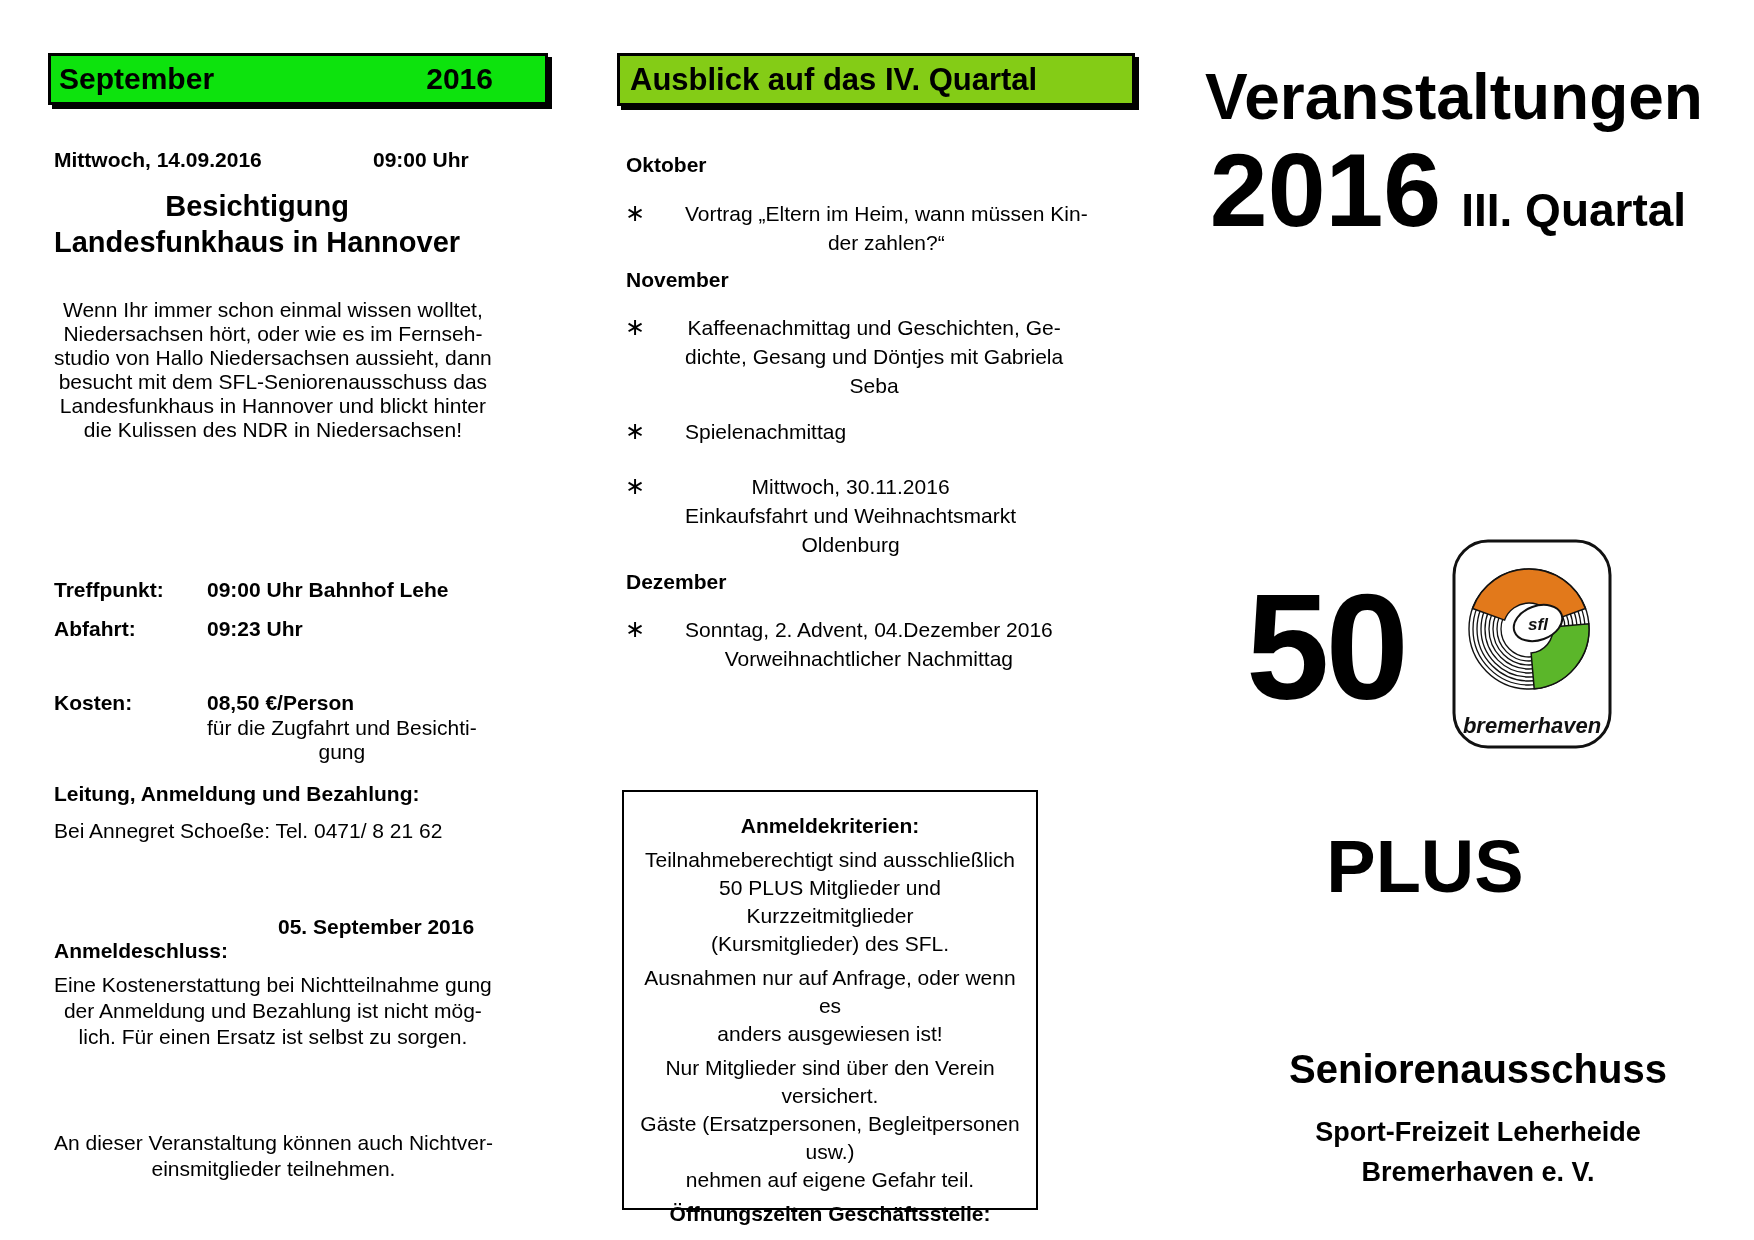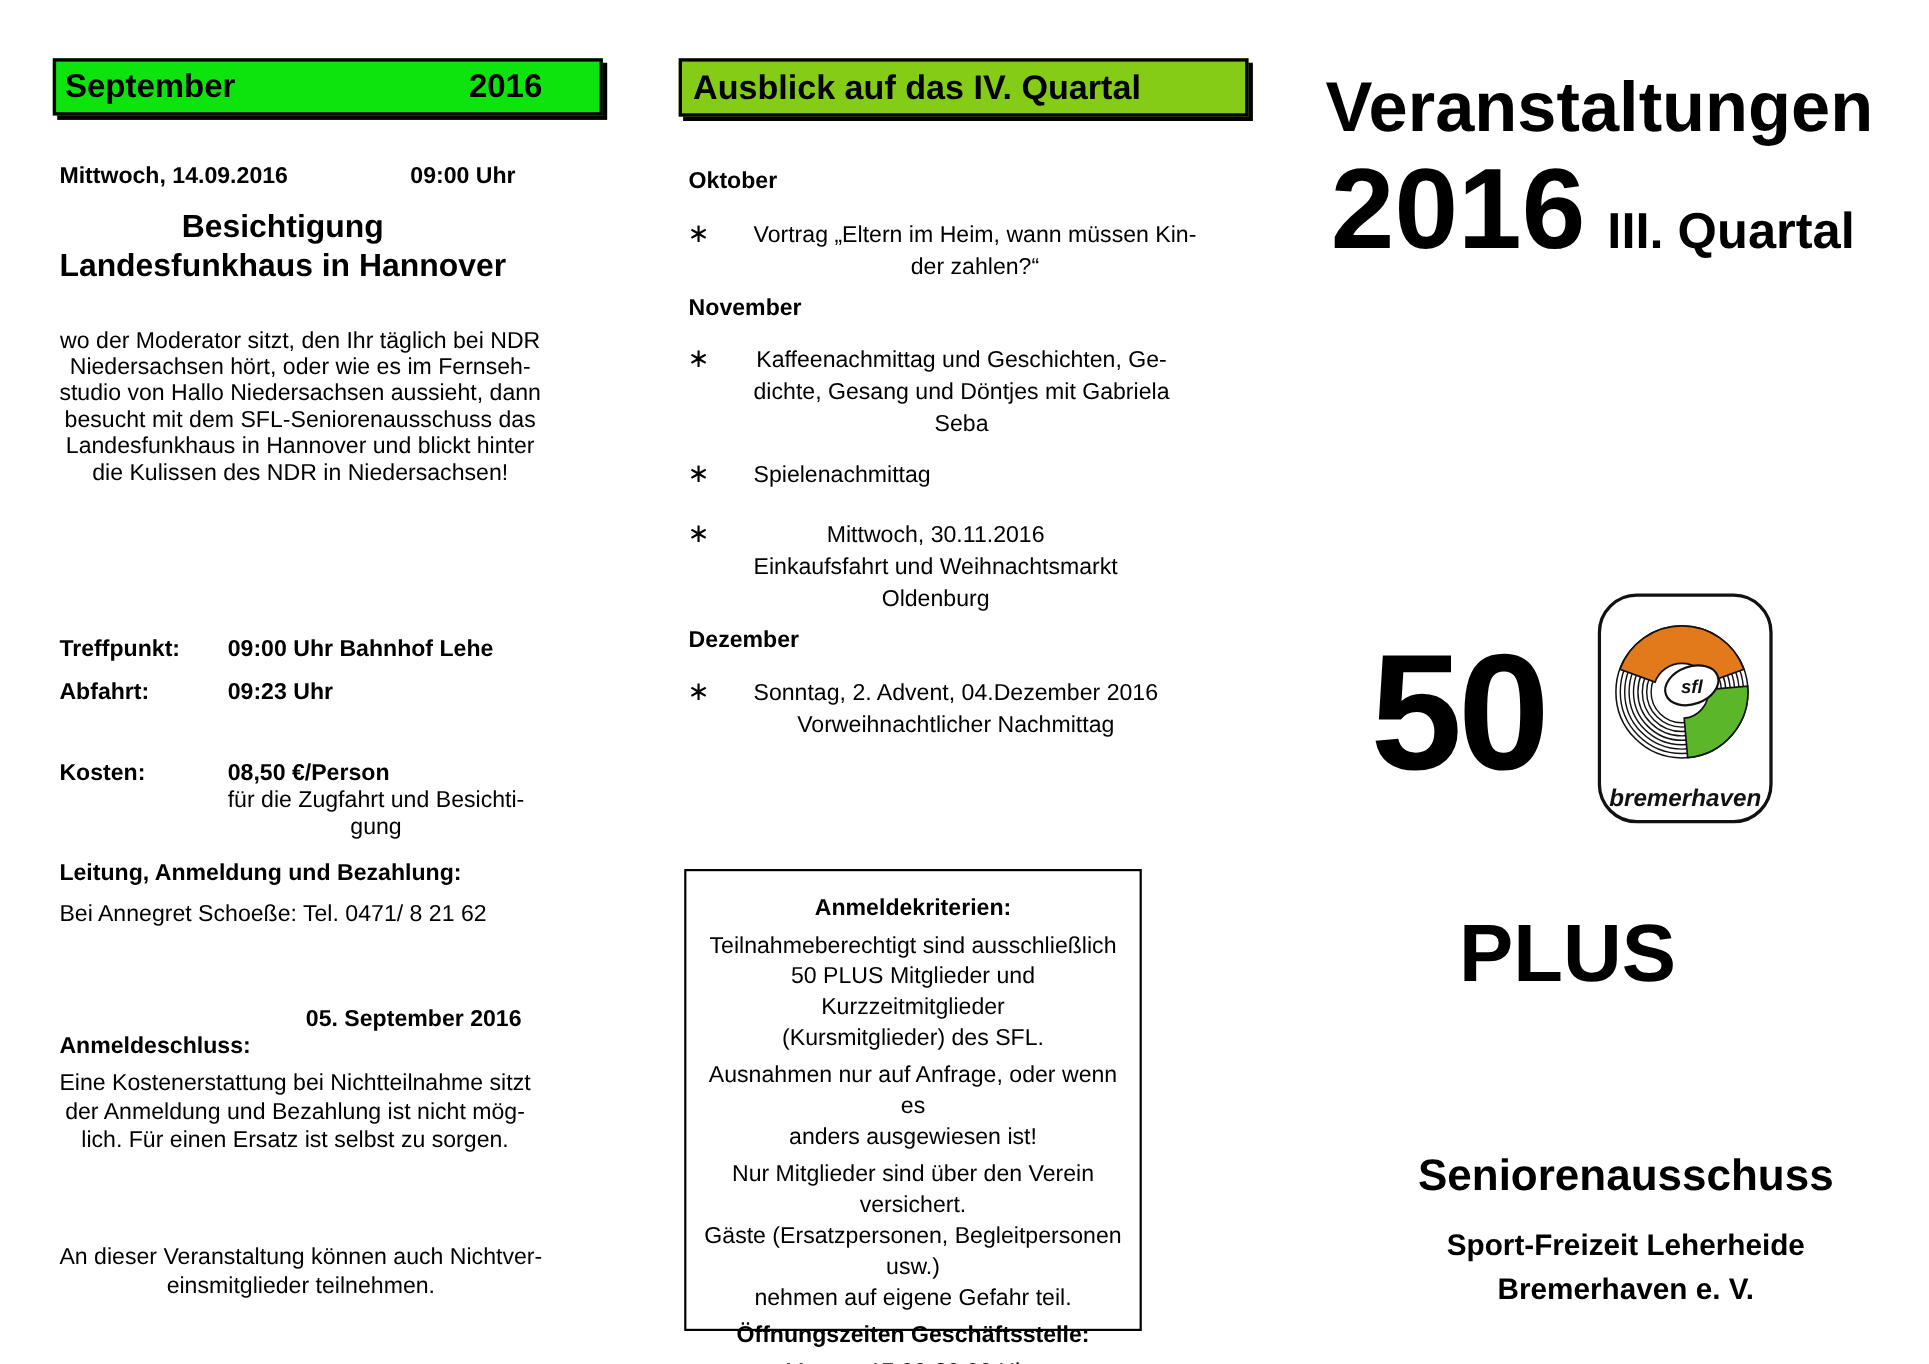--- a/index.html
+++ b/index.html
@@ -50,21 +50,21 @@
 
   <div class="abs t b" style="left:54px;top:147px;">Mittwoch, 14.09.2016</div>
   <div class="abs t b" style="left:373px;top:147px;">09:00 Uhr</div>
 
   <div class="abs evtitle" style="left:54px;top:188px;">
     <div>Besichtigung</div>
     <div>Landesfunkhaus in Hannover</div>
   </div>
 
   <div class="abs t lh24" style="left:54px;top:298px;">
-    <div>wo der Moderator sitzt, den Ihr täglich bei NDR</div>
+    <div>Wenn Ihr immer schon einmal wissen wolltet,</div>
     <div>Niedersachsen hört, oder wie es im Fernseh-</div>
     <div>studio von Hallo Niedersachsen aussieht, dann</div>
     <div>besucht mit dem SFL-Seniorenausschuss das</div>
     <div>Landesfunkhaus in Hannover und blickt hinter</div>
     <div>die Kulissen des NDR in Niedersachsen!</div>
   </div>
 
   <div class="abs t b" style="left:54px;top:577px;">Treffpunkt:</div>
   <div class="abs t b" style="left:207px;top:577px;">09:00 Uhr Bahnhof Lehe</div>
 
@@ -78,21 +78,21 @@
     <div>gung</div>
   </div>
 
   <div class="abs t b" style="left:54px;top:781px;">Leitung, Anmeldung und Bezahlung:</div>
   <div class="abs t" style="left:54px;top:818px;">Bei Annegret Schoeße: Tel. 0471/ 8 21 62</div>
 
   <div class="abs t b" style="left:54px;top:938px;">Anmeldeschluss:</div>
   <div class="abs t b" style="left:278px;top:914px;">05. September 2016</div>
 
   <div class="abs t lh26" style="left:54px;top:972px;">
-    <div>Eine Kostenerstattung bei Nichtteilnahme sitzt</div>
+    <div>Eine Kostenerstattung bei Nichtteilnahme gung</div>
     <div>der Anmeldung und Bezahlung ist nicht mög-</div>
     <div>lich. Für einen Ersatz ist selbst zu sorgen.</div>
   </div>
 
   <div class="abs t lh26" style="left:54px;top:1130px;">
     <div>An dieser Veranstaltung können auch Nichtver-</div>
     <div>einsmitglieder teilnehmen.</div>
   </div>
 
   <div class="bar abs" style="left:617px;top:53px;width:518px;height:53px;background:#84cc16;font-size:31px;">

